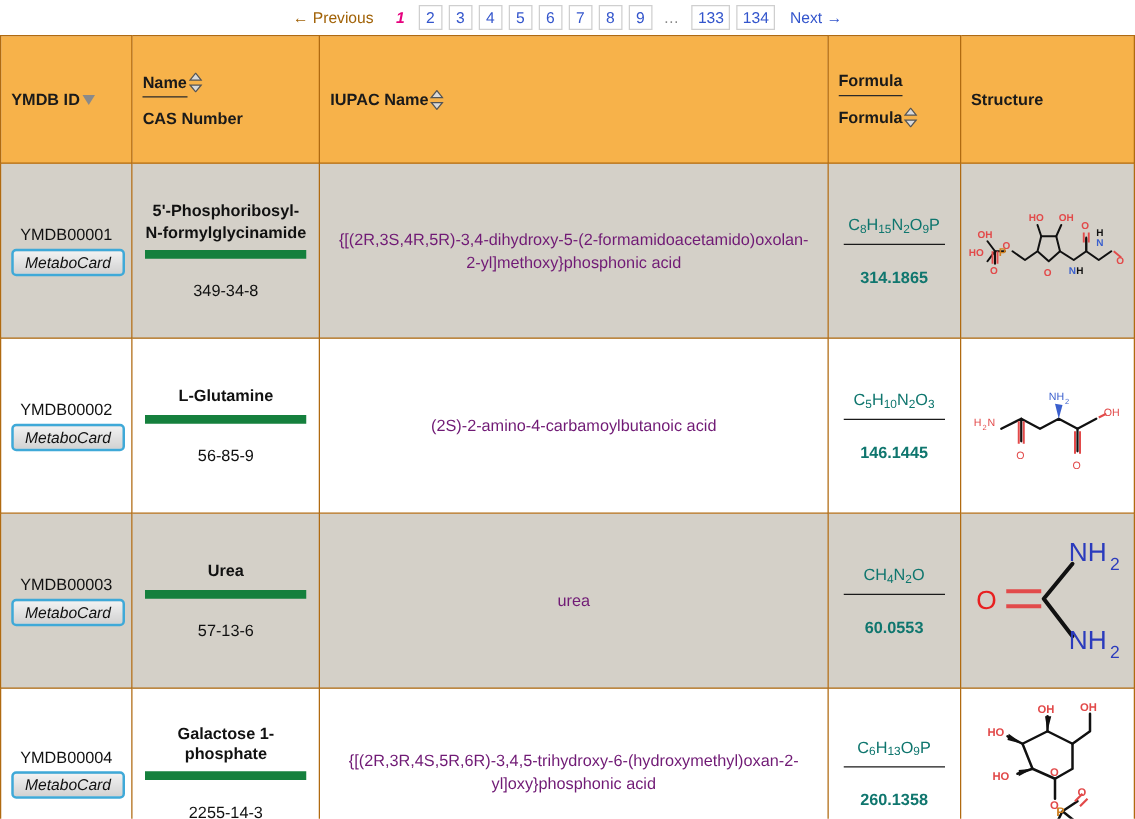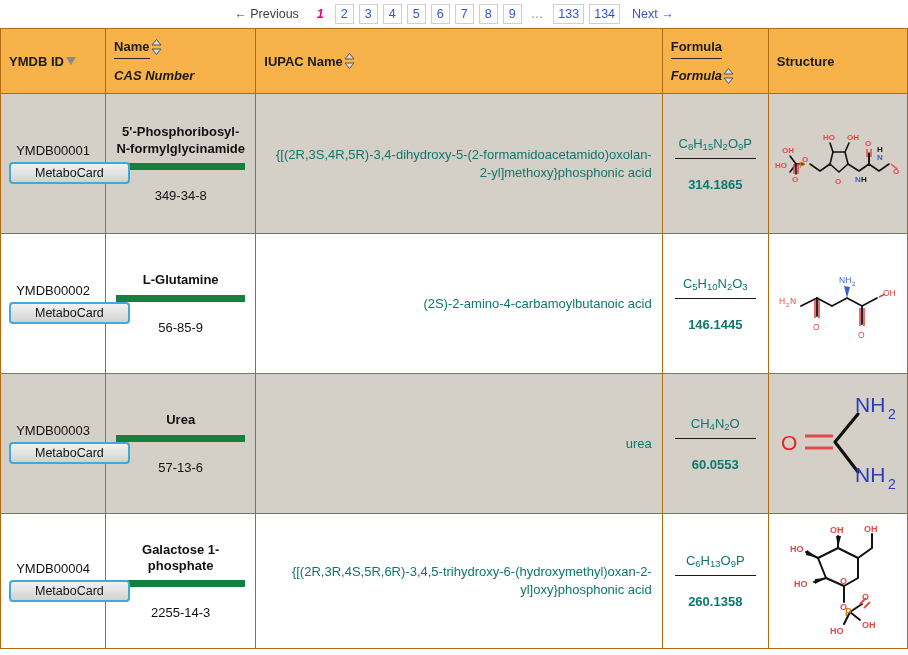--- a/index.html
+++ b/index.html
@@ -22,21 +22,21 @@
     font-size: 12.5px;
     background: #ffffff;
   }
   .page-prev, .page-next {
     color: #3355cc;
     padding: 2px 6px;
     border: 1px solid transparent;
     white-space: nowrap;
     cursor: pointer;
   }
-  .page-prev { color: #404040; }
+  .page-prev { color: #a16207; }
   .page-num {
     color: #3355cc;
     border: 1px solid #cfcfcf;
     background: #ffffff;
     min-width: 19px;
     height: 20px;
     line-height: 18px;
     text-align: center;
     padding: 0 4px;
     cursor: pointer;
@@ -66,25 +66,25 @@
     vertical-align: middle;
   }
 
   thead th {
     background: #f7b24a;
     color: #1a1a1a;
     font-size: 13px;
     font-weight: bold;
     text-align: left;
     padding: 6px 8px;
-    height: 65px;
+    height: 102px;
   }
   .th-stack { display: flex; flex-direction: column; justify-content: center; height: 100%; }
   .th-top { padding-bottom: 4px; border-bottom: 1px solid #2a2a2a; display: inline-block; }
-  .th-bot { padding-top: 9px; font-style: italic; }
+  .th-bot { padding-top: 9px; }
   .th-inline { display: flex; align-items: center; }
 
   
   .sort-ico { display: inline-block; width: 11px; height: 16px; position: relative; vertical-align: -4px; margin-left: 1px; }
   .sort-ico svg { display: block; }
   .caret-down { display: inline-block; width: 0; height: 0; border-left: 5px solid transparent; border-right: 5px solid transparent; border-top: 8px solid #8a8a8a; vertical-align: middle; margin-left: 2px; }
 
   
   col.c-id   { width: 105px; }
   col.c-name { width: 150px; }
@@ -101,29 +101,30 @@
   .cell-id { text-align: center; font-size: 13px; color: #111; }
   .id-text { display: block; margin-bottom: 4px; text-align: center; }
   .metabocard-btn {
     display: inline-block;
     font-family: "Liberation Sans", sans-serif;
     font-size: 12.5px;
     color: #111;
     background: linear-gradient(to bottom, #f2f2f2 0%, #e2e2e2 50%, #d2d2d2 100%);
     border: 2px solid #3fa9d8;
     border-radius: 4px;
-    padding: 2px 24px;
+    padding: 2px 9px;
     cursor: pointer;
+    font-style: italic;
   }
 
   .cell-name { text-align: center; font-size: 13px; color: #111; }
   .name-main { font-weight: bold; padding-bottom: 6px; border-bottom: 7px solid #15803d; display: block; margin: 0 2px; line-height: 1.25; }
   .name-cas { display: block; padding-top: 18px; }
 
-  .cell-iupac { text-align: right; font-size: 13px; color: #0f766e; line-height: 1.35; padding: 6px 10px; }
+  .cell-iupac { text-align: center; font-size: 13px; color: #701a75; line-height: 1.35; padding: 6px 10px; }
 
   .cell-formula { text-align: center; font-size: 13px; color: #0f766e; }
   .formula-main { display: block; padding-bottom: 6px; border-bottom: 1px solid #1a1a1a; margin: 0 4px; }
   .formula-weight { display: block; padding-top: 18px; font-weight: bold; }
   .formula-main sub { font-size: 9.5px; vertical-align: -2px; }
 
   .cell-struct { text-align: center; padding: 4px; }
   .struct-box { width: 100%; height: 100%; display: flex; align-items: center; justify-content: center; }
   .struct-box svg { display: block; }
 </style>

